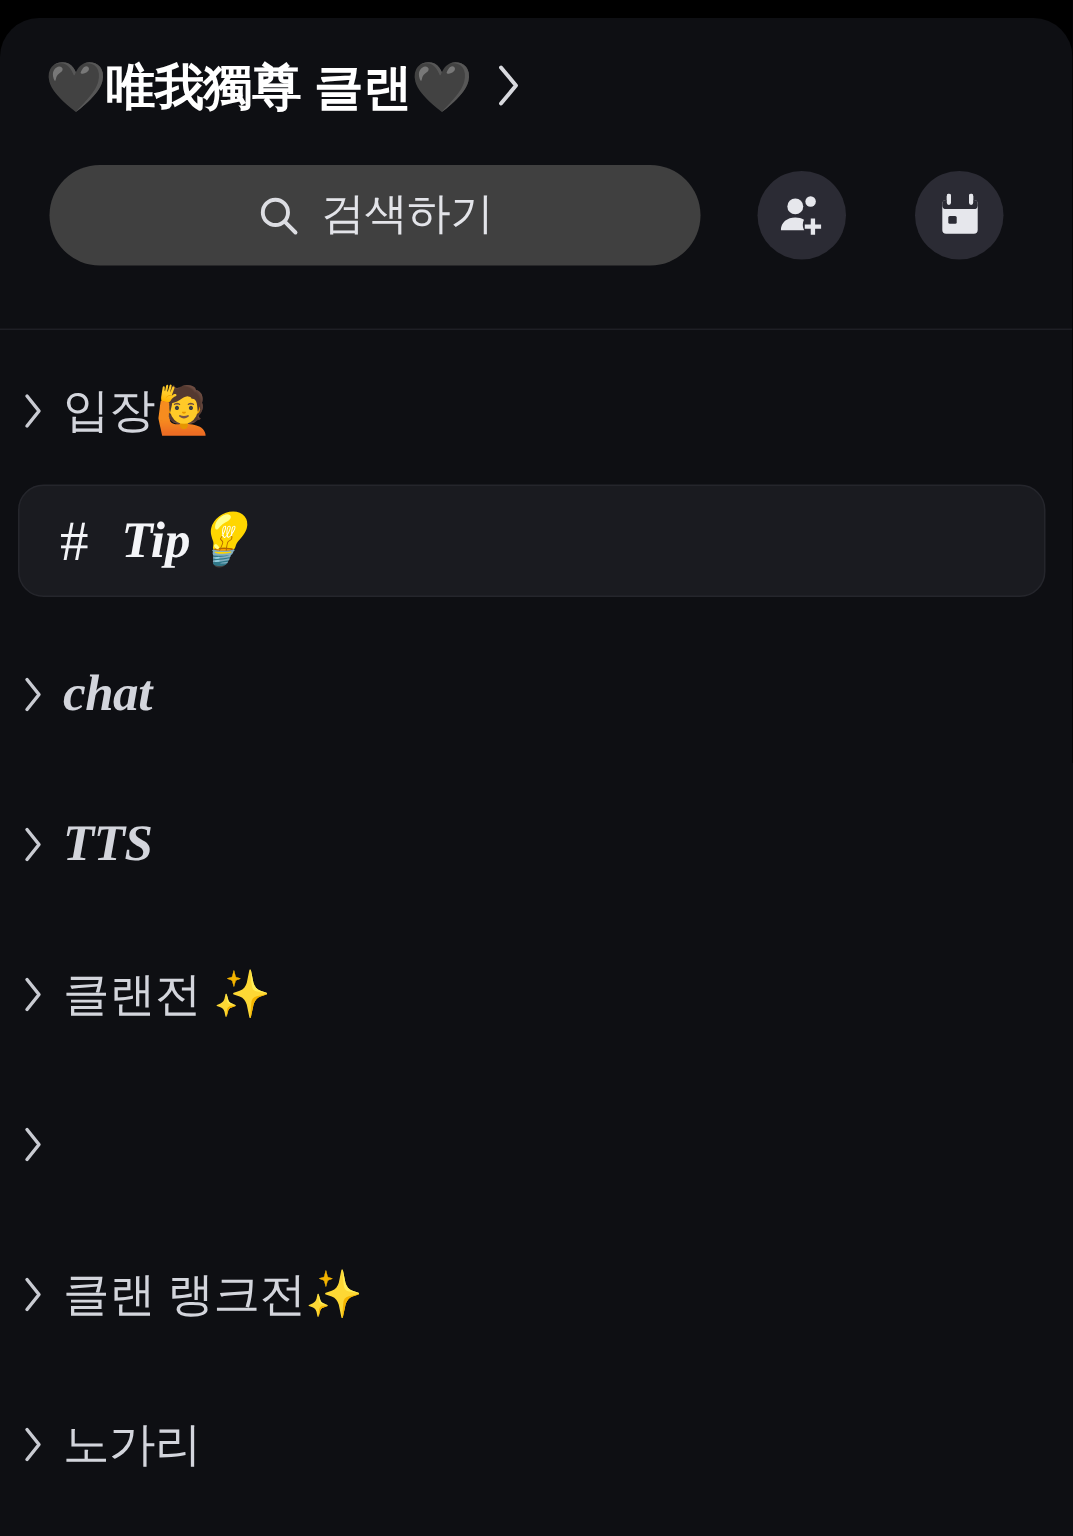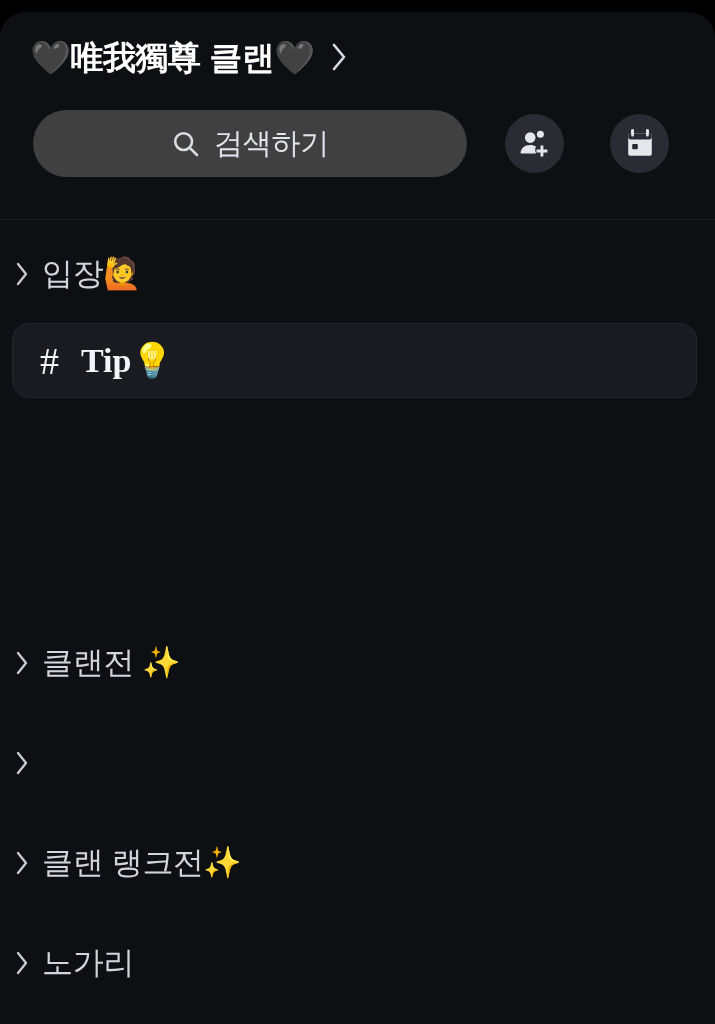--- a/index.html
+++ b/index.html
@@ -179,20 +179,21 @@
     font-size: 38px;
     font-weight: 400;
     line-height: 1;
     font-family: "Liberation Serif", "DejaVu Serif", serif;
   }
   #channel-tip .channel-name {
     margin-left: 22px;
     color: #f4f5f8;
     font-size: 34px;
     font-weight: 700;
+    font-style: italic;
     font-family: "Liberation Serif", "DejaVu Serif", serif;
     line-height: 1.15;
     white-space: nowrap;
   }
 </style>
 </head>
 <body>
 
 <div id="app">
 
@@ -253,21 +254,37 @@
         </svg>
       </span>
       <span class="cat-label">입장🙋</span>
     </div>
 
     <div id="channel-tip">
       <span class="hash-icon">#</span>
       <span class="channel-name">Tip💡</span>
     </div>
 
-
+    <div class="category-row" style="top:211px">
+      <span class="cat-chevron">
+        <svg width="15" height="26" viewBox="0 0 15 26" fill="none" aria-hidden="true">
+          <path d="M3 3 L11 13 L3 23" stroke="currentColor" stroke-width="2.3" stroke-linecap="round" stroke-linejoin="round"></path>
+        </svg>
+      </span>
+      <span class="cat-label fancy">chat</span>
+    </div>
+
+    <div class="category-row" style="top:311px">
+      <span class="cat-chevron">
+        <svg width="15" height="26" viewBox="0 0 15 26" fill="none" aria-hidden="true">
+          <path d="M3 3 L11 13 L3 23" stroke="currentColor" stroke-width="2.3" stroke-linecap="round" stroke-linejoin="round"></path>
+        </svg>
+      </span>
+      <span class="cat-label fancy">TTS</span>
+    </div>
 
     <div class="category-row" style="top:411px">
       <span class="cat-chevron">
         <svg width="15" height="26" viewBox="0 0 15 26" fill="none" aria-hidden="true">
           <path d="M3 3 L11 13 L3 23" stroke="currentColor" stroke-width="2.3" stroke-linecap="round" stroke-linejoin="round"></path>
         </svg>
       </span>
       <span class="cat-label">클랜전 ✨</span>
     </div>
 

